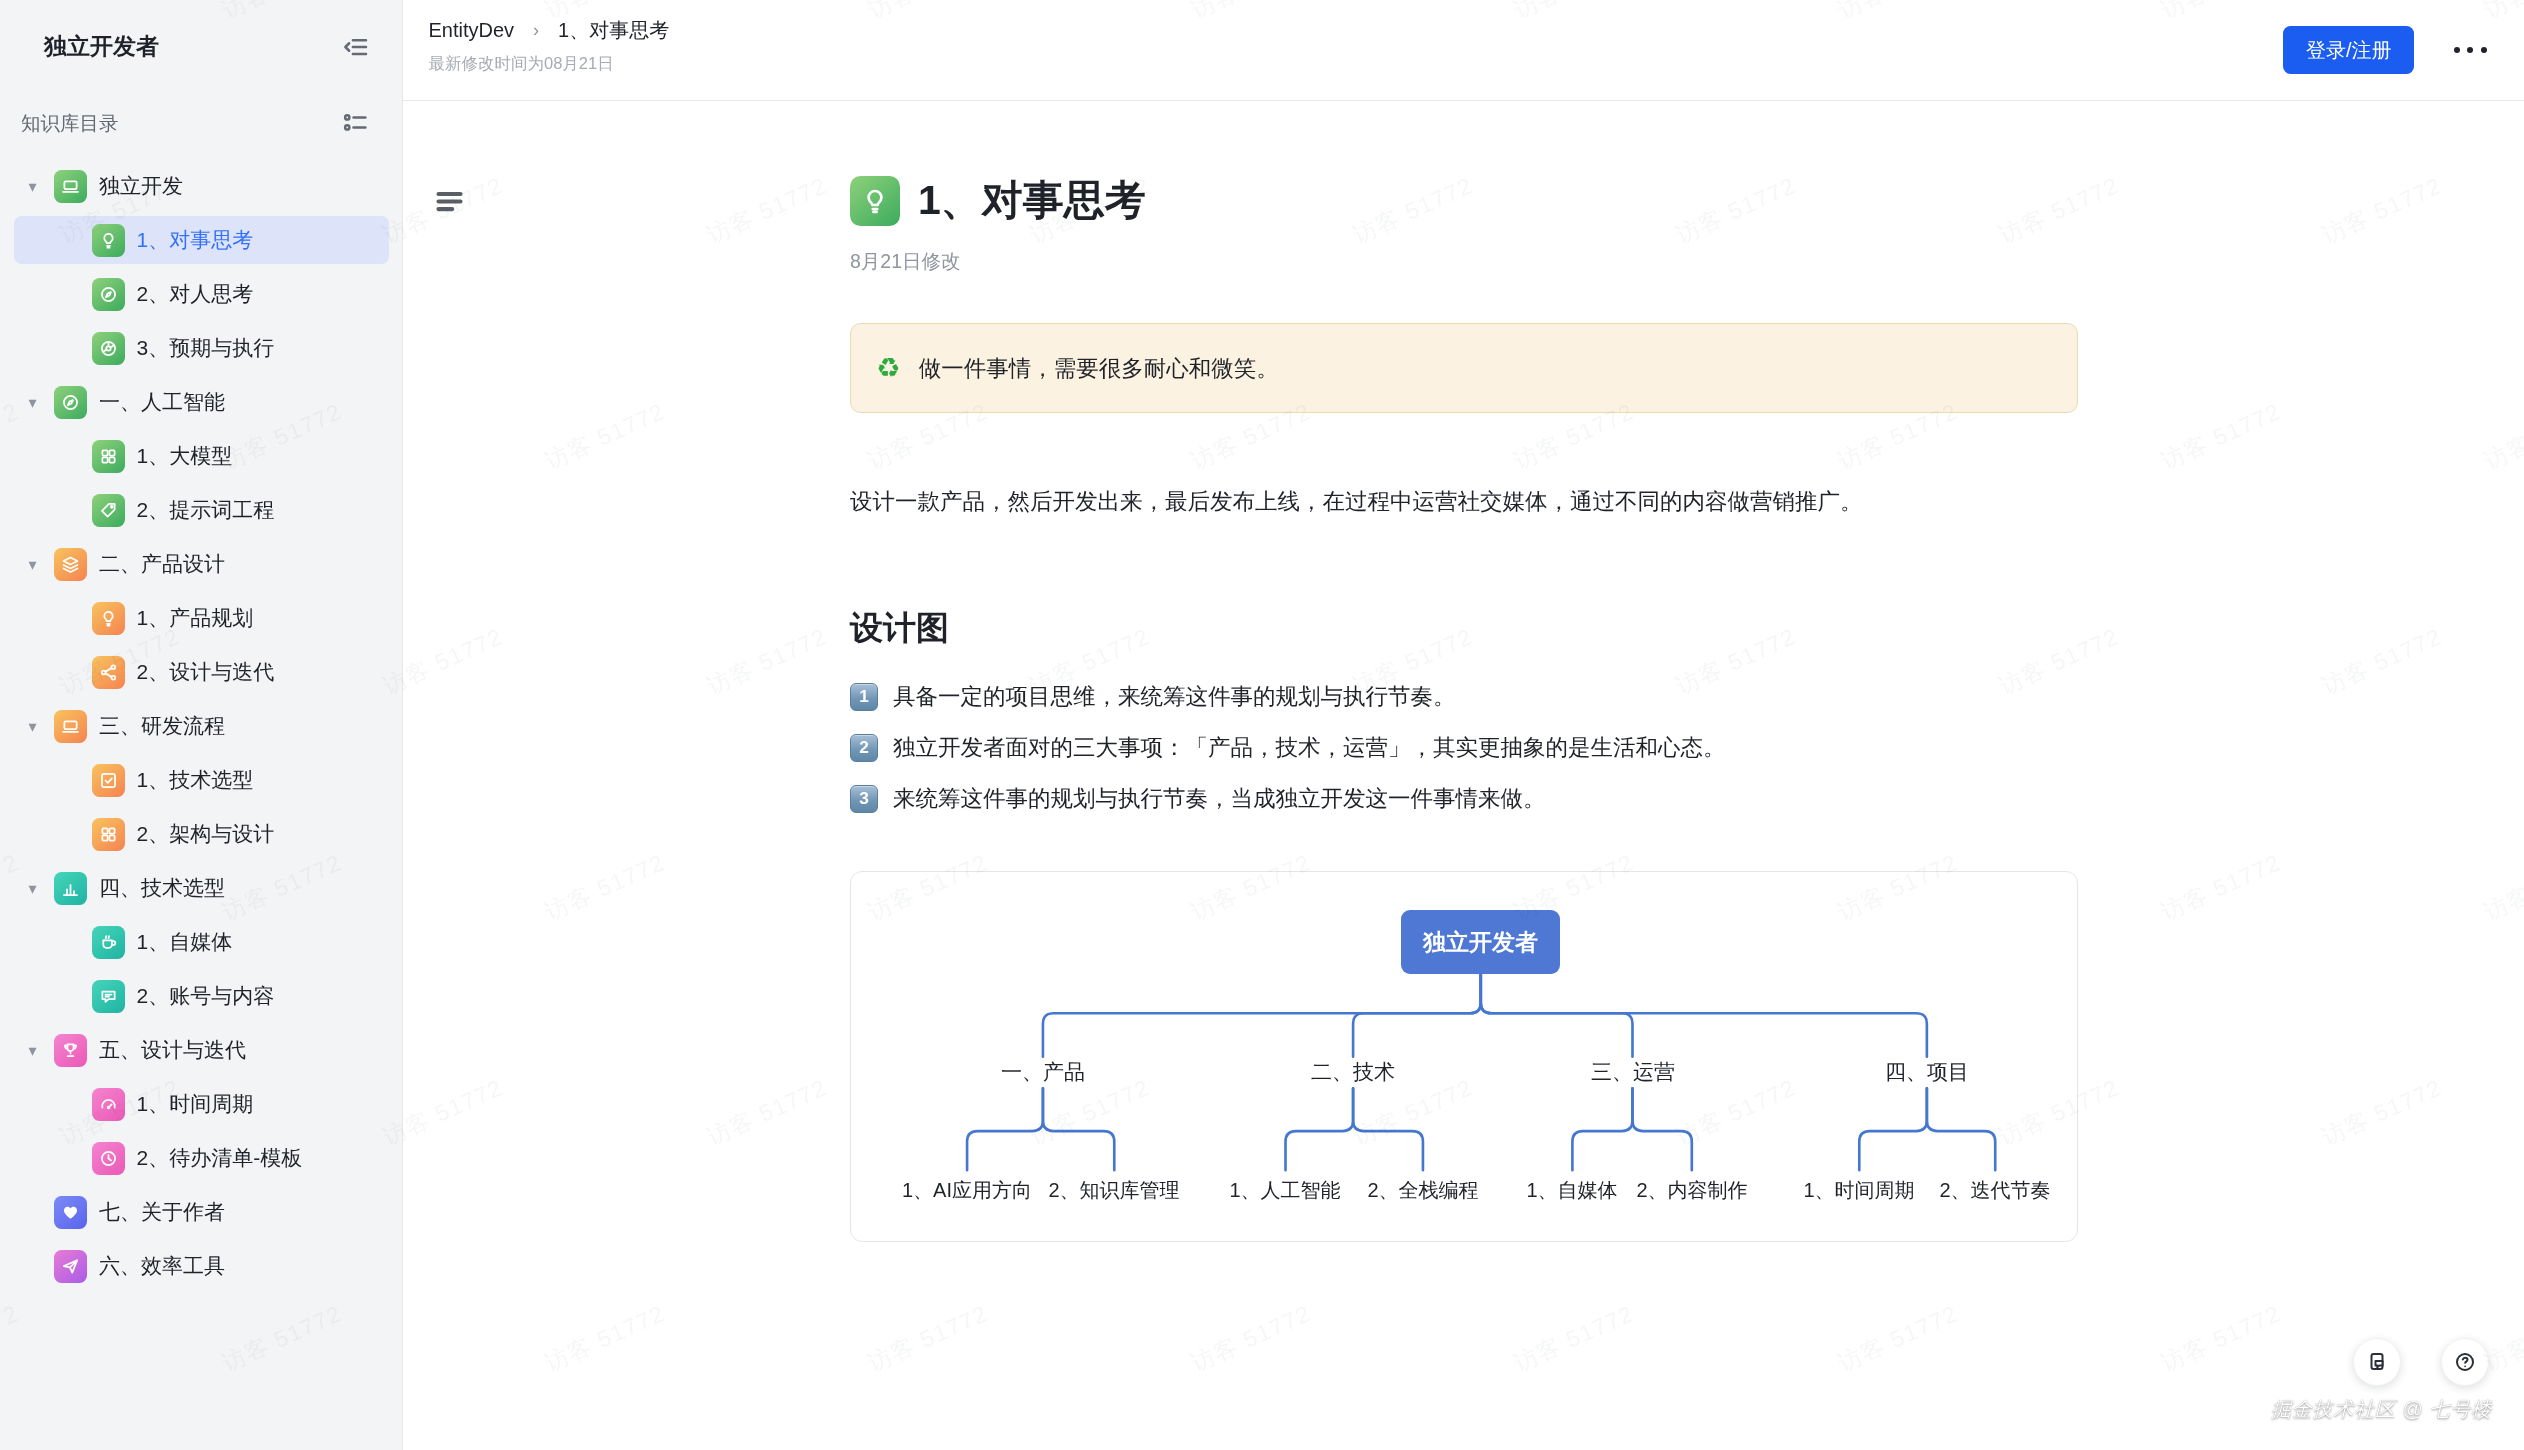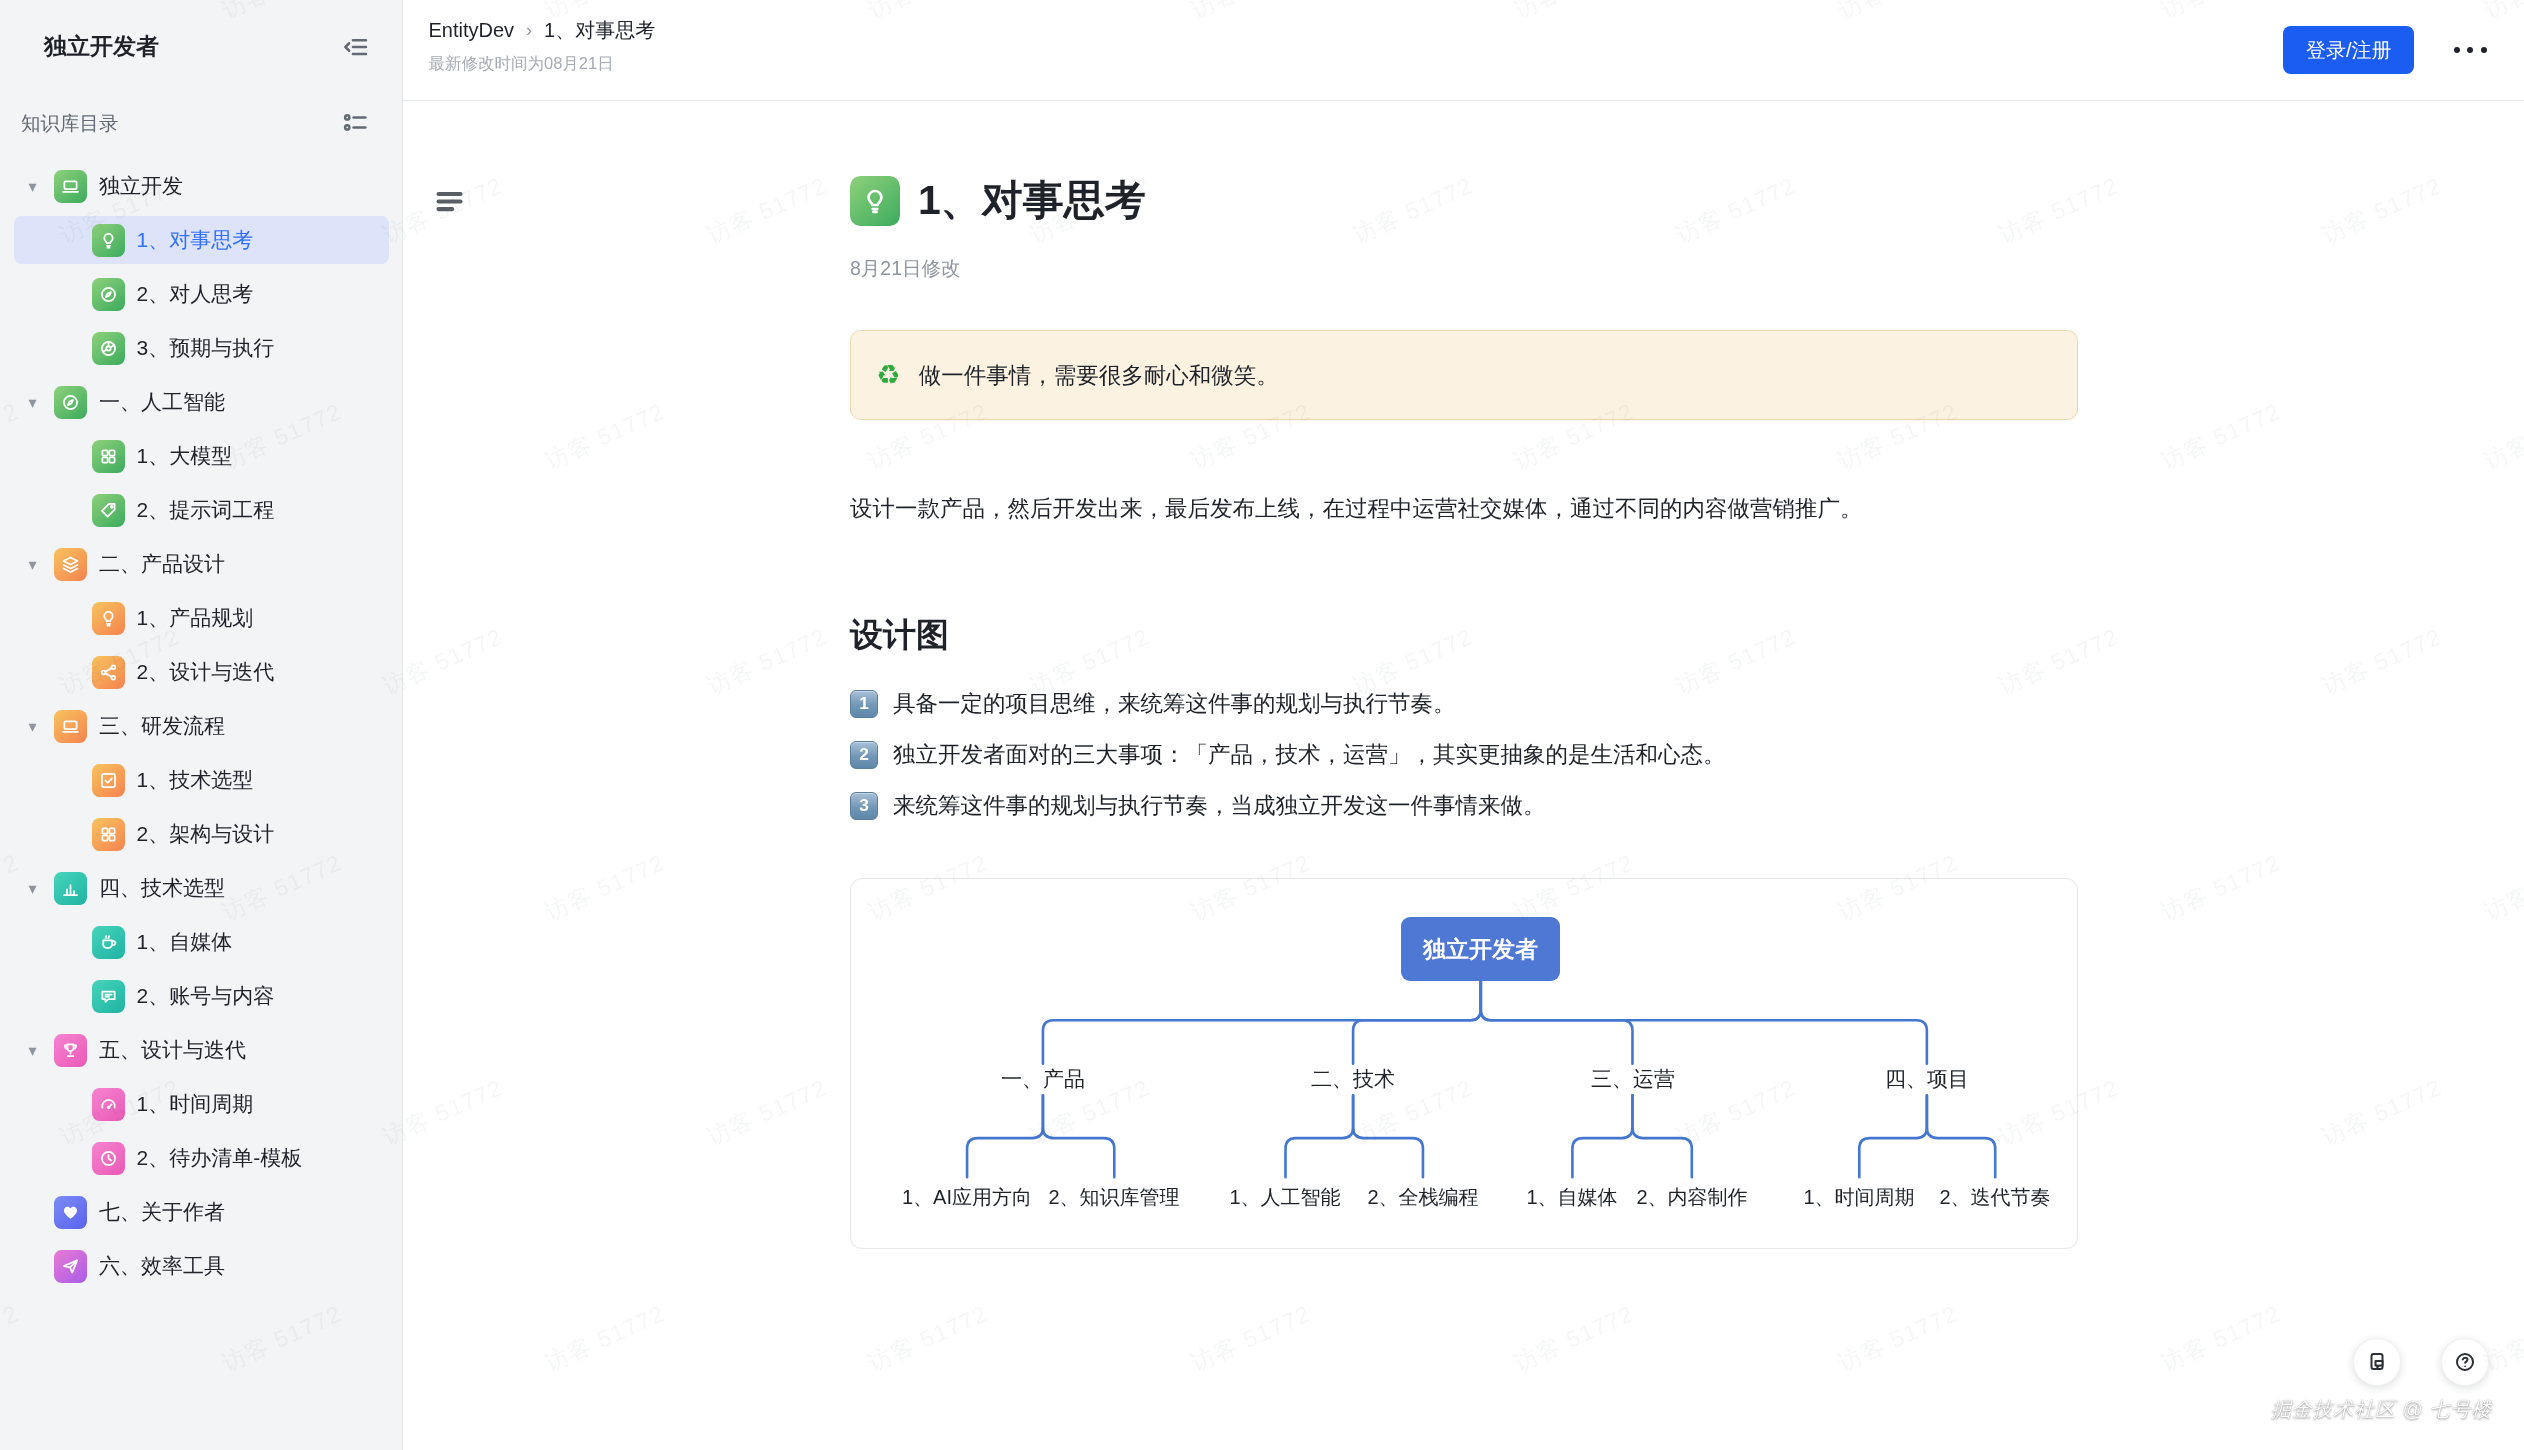--- a/index.html
+++ b/index.html
@@ -44,21 +44,21 @@
   .g-pink   { background:linear-gradient(140deg,#f584d0,#ea59b6); }
   .g-purple { background:linear-gradient(140deg,#e97bd4,#a95ce8); }
   .g-indigo { background:linear-gradient(140deg,#7b8bf5,#5a63ee); }
   .tlabel { margin-left:12px; font-size:21px; white-space:nowrap; }
   .trow.sel .tlabel { color:#3370ff; font-weight:500; }
 
   
   .topbar { position:fixed; left:403px; right:0; top:0; height:101px;
     background:#fff; border-bottom:0.8px solid #e8e9eb; z-index:6; }
   .crumbs { position:absolute; left:25.5px; top:16.5px; }
-  .crumb-row { display:flex; align-items:center; gap:12px; font-size:20px; }
+  .crumb-row { display:flex; align-items:center; gap:19px; font-size:20px; }
   .crumb-sep { color:#8f959e; font-size:18px; }
   .crumb-link { cursor:pointer; }
   .modified-note { margin-top:9px; font-size:16.5px; color:#a6abb3; }
   .tb-right { position:absolute; right:30px; top:0; height:100%;
     display:flex; align-items:center; gap:32px; }
   .login-btn { height:48px; padding:0 22.5px; border:none; border-radius:7.5px;
     background:#1b5df0; color:#fff; font-size:20px; cursor:pointer;
     font-family:inherit; }
   .dots { display:flex; align-items:center; gap:7.5px; cursor:pointer;
     padding:7.5px; }
@@ -71,21 +71,21 @@
     cursor:pointer; display:flex; align-items:center; justify-content:center; }
   .toc-btn svg { width:33px; height:33px; stroke:#5a5f66; fill:none;
     stroke-width:3; stroke-linecap:round; }
   .doc { position:absolute; left:447px; top:0; width:1228px; }
   .title-row { margin-top:72px; display:flex; align-items:center; gap:18px; }
   .doc-icon { width:50px; height:50px; border-radius:10.5px; flex:0 0 auto;
     display:flex; align-items:center; justify-content:center; }
   .doc-icon svg { width:32px; height:32px; fill:none; stroke:#fff;
     stroke-width:2; stroke-linecap:round; stroke-linejoin:round; }
   .doc-title { font-size:41px; font-weight:700; }
-  .doc-modified { margin-top:27px; font-size:19.5px; color:#8f959e; }
+  .doc-modified { margin-top:20px; font-size:19.5px; color:#8f959e; }
   .callout { margin-top:48px; height:90px; border-radius:10.5px;
     background:#fcf2e1; border:1.1px solid #eed9b4; display:flex;
     align-items:center; padding:0 25.5px; gap:18px; }
   .callout-emoji { font-size:27px; color:#2eab3f; }
   .callout-text { font-size:22.5px; }
   h2.sec { font-size:33px; font-weight:700; line-height:39px; }
   .h-what { margin-top:120px; }
   .para { margin-top:72px; font-size:22.5px; line-height:33px; }
   .h-design { margin-top:90px; }
   .nlist { margin-top:33px; }

